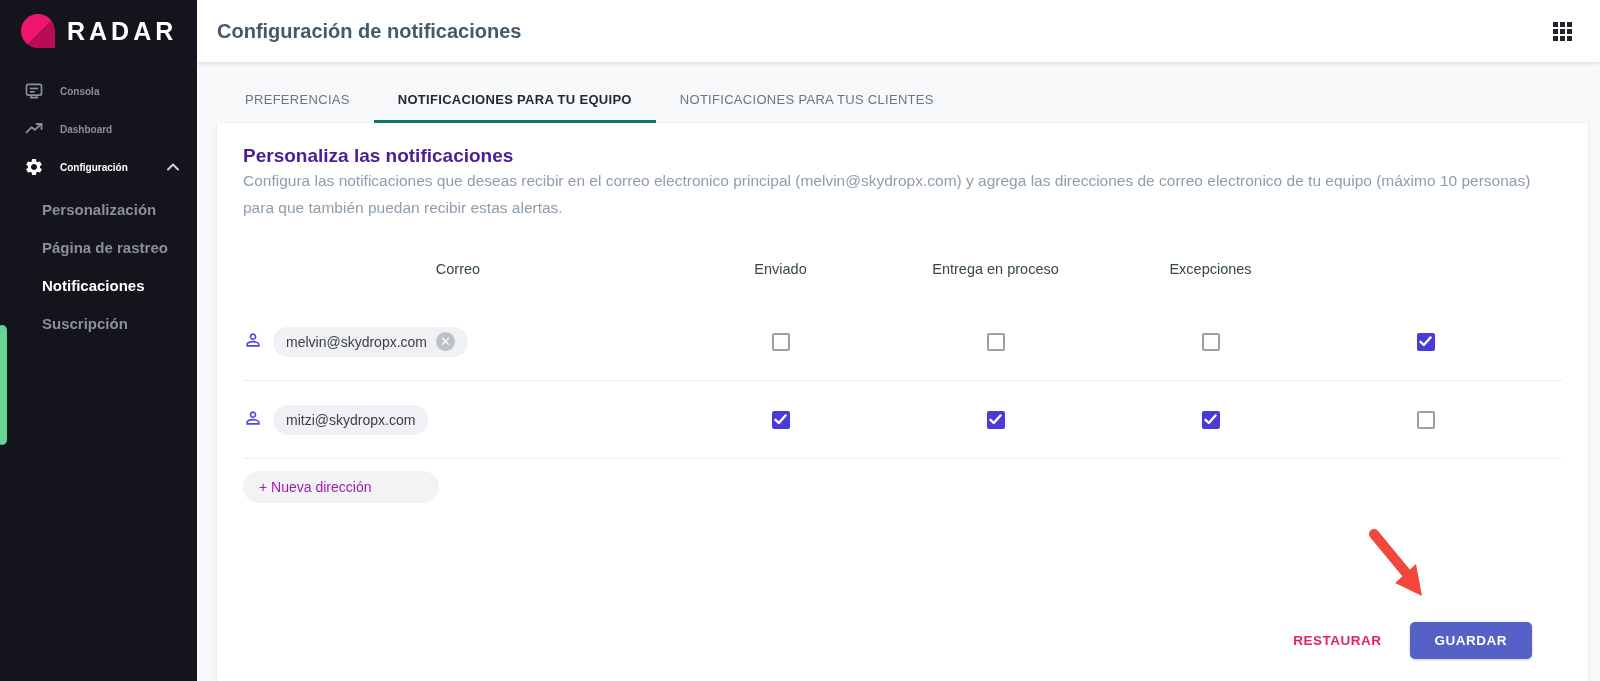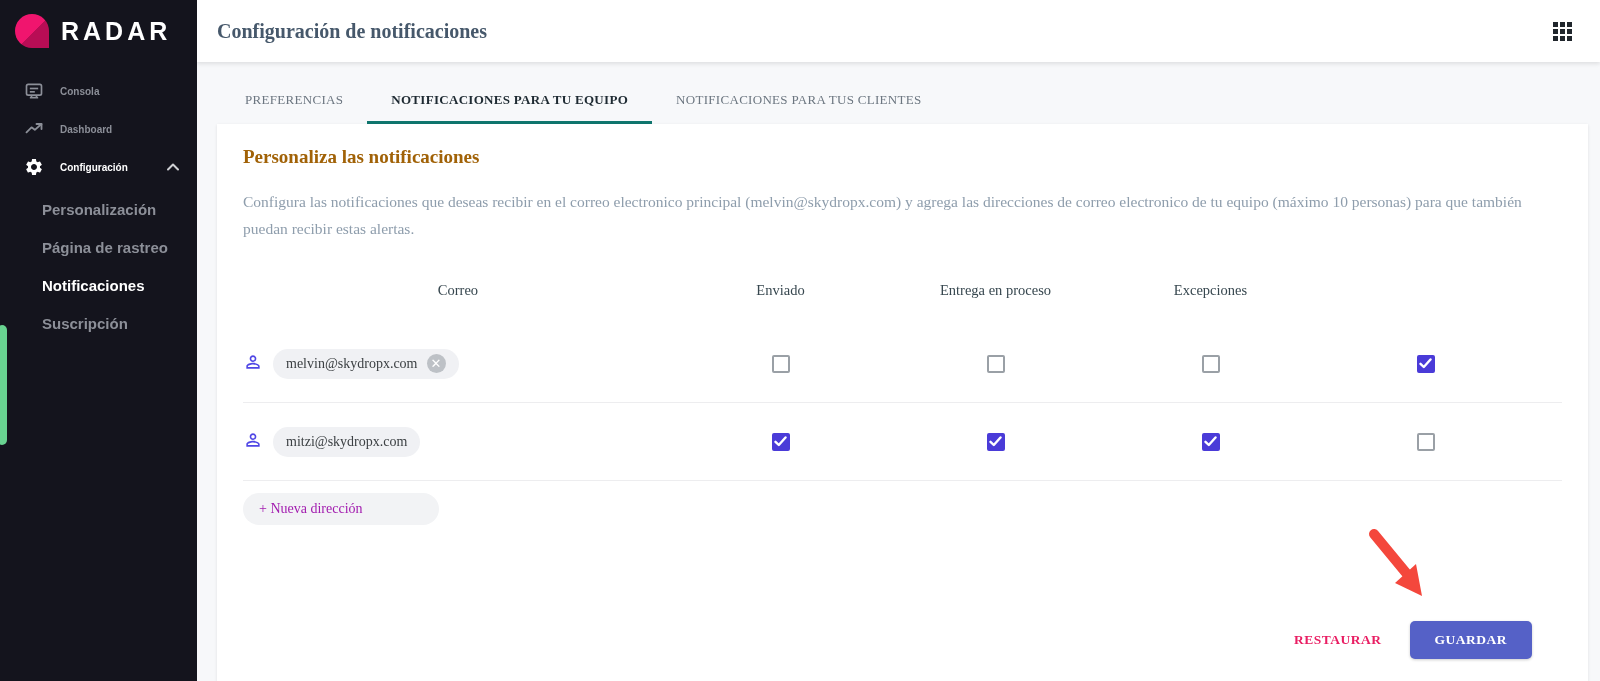--- a/index.html
+++ b/index.html
@@ -3,55 +3,55 @@
 <meta charset="utf-8">
 <style>
   * { margin:0; padding:0; box-sizing:border-box; }
   html,body { width:1600px; height:681px; overflow:hidden;
     font-family:"Liberation Sans", sans-serif; background:#f7f8fa; }
   .app { position:relative; width:1600px; height:681px; display:flex; }
 
   
   .sidebar { position:relative; width:197px; min-width:197px; height:100%;
     background:#14141d; color:#8c8f98; z-index:5; }
-  .logo-row { height:62px; display:flex; align-items:center; padding-left:15px; gap:12px; }
+  .logo-row { height:62px; display:flex; align-items:center; padding-left:21px; gap:12px; }
   .logo-mark { width:34px; height:34px; border-radius:50% 50% 0 50%;
     background:linear-gradient(135deg,#f0156e 0%,#f0156e 54%,#b80d55 54%,#b80d55 100%); }
   .logo-text { color:#fff; font-size:25px; font-weight:700; letter-spacing:4px; }
   .nav { list-style:none; padding-top:10px; }
   .nav-item { height:38px; display:flex; align-items:center; gap:16px;
     padding:0 18px 0 24px; font-size:10px; font-weight:600; cursor:pointer; }
   .nav-item .ni-icon { width:20px; height:20px; display:flex; align-items:center; justify-content:center; }
   .nav-item.active { color:#fff; }
   .nav-item .spacer { flex:1; }
   .subnav { list-style:none; padding-top:4px; }
   .subnav li { height:38px; display:flex; align-items:center; padding-left:42px;
     font-size:15px; font-weight:600; cursor:pointer; }
   .subnav li.active { color:#fff; }
   .green-indicator { position:absolute; left:-3px; top:325px; width:10px; height:120px;
     background:#69d391; border-radius:5px; }
 
   
-  .main { flex:1; display:flex; flex-direction:column; height:100%;font-family:Liberation Serif, serif; }
+  .main { flex:1; display:flex; flex-direction:column; height:100%; }
   .topbar { height:62px; background:#fff; display:flex; align-items:center;
     justify-content:space-between; padding:0 28px 0 20px;
     box-shadow:0 2px 4px rgba(0,0,0,.10); position:relative; z-index:4; }
   .page-title { font-size:20px; font-weight:600; color:#46586b; }
   .apps-grid { display:grid; grid-template-columns:repeat(3,5px); grid-gap:2px; cursor:pointer; }
   .apps-grid i { width:5px; height:5px; background:#20262c; display:block; }
 
   .tabs-row { display:flex; margin:20px 0 0 24px; }
   .tab { font-size:13px; font-weight:500; letter-spacing:.3px; color:#6c7680;
     padding:10px 24px 13px; cursor:pointer; white-space:nowrap; }
   .tab.active { color:#1e2a32; font-weight:600; border-bottom:3px solid #0f766e; }
 
   .card { background:#fff; margin:0 12px 0 20px; flex:1;
     box-shadow:0 1px 3px rgba(0,0,0,.10); padding:22px 26px 14px;
     display:flex; flex-direction:column; position:relative; }
-  .card h2 { font-size:19px; font-weight:600; color:#a16207; margin-bottom:20px; }
+  .card h2 { font-size:19px; font-weight:600; color:#4c1d95; margin-bottom:0; }
   .card .desc { font-size:15.5px; line-height:27px; color:#8e9dac; }
 
   .table { margin-top:34px; }
   .tgrid { display:grid; grid-template-columns:430px 215px 215px 215px 215px; align-items:center; }
   .thead .cell { text-align:center; font-size:14.5px; color:#37474f; padding:6px 0 26px; }
   .trow { height:78px; border-bottom:1px solid #ededef; }
   .cell-email { display:flex; align-items:center; gap:10px; }
   .cell-check { display:flex; justify-content:center; }
 
   .chip { display:inline-flex; align-items:center; gap:9px; height:30px;

